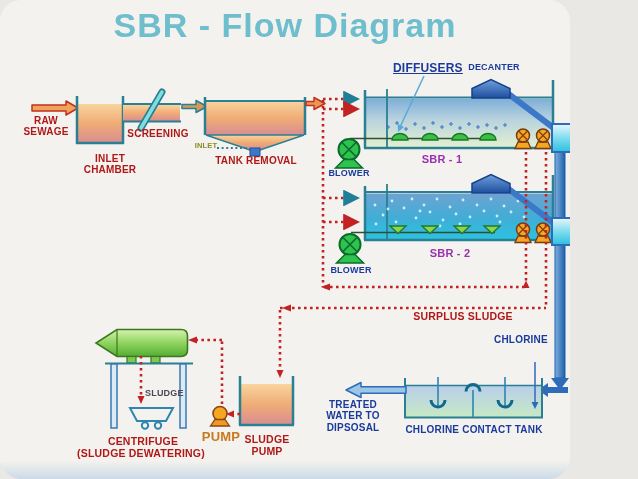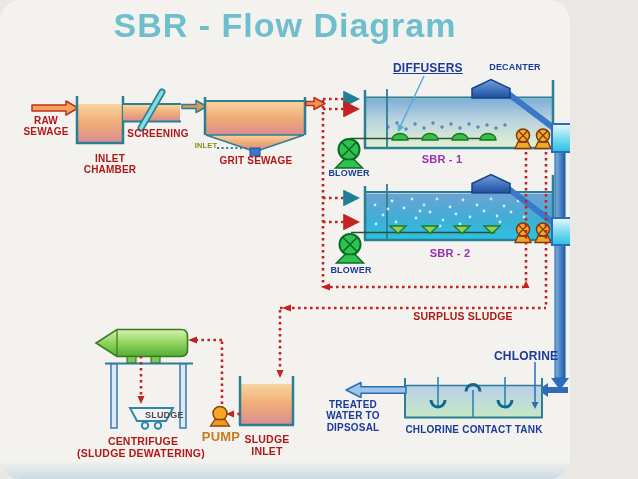--- a/index.html
+++ b/index.html
@@ -12,21 +12,21 @@
   .frame{position:relative;width:570px;height:479px;overflow:hidden;
          background:#F3F2EE;border-radius:21px;}
   .bottom-fade{position:absolute;left:0;bottom:0;width:100%;height:18px;
          background:linear-gradient(#F3F2EE,#CBDAE6);}
   .title{position:absolute;left:0;top:6px;width:100%;text-align:center;
          font-size:34px;font-weight:bold;letter-spacing:1px;color:var(--title-teal);}
   .lbl{position:absolute;font-weight:bold;text-align:center;line-height:1.14;
        letter-spacing:.2px;}
   .red{color:var(--label-red);} .blue{color:var(--label-blue);}
   .purple{color:var(--label-purple);} .olive{color:var(--label-olive);}
-  .orange{color:var(--label-orange);} .gray{color:var(--label-gray);margin-top:22px;}
+  .orange{color:var(--label-orange);} .gray{color:var(--label-gray);}
   svg{position:absolute;left:0;top:0;}
 </style>
 </head>
 <body>
 
 <div class="frame">
 
 <svg width="638" height="479" viewBox="0 0 638 479">
   <defs>
     <linearGradient id="gOrange" x1="0" y1="0" x2="0" y2="1">
@@ -283,37 +283,37 @@
     <polygon points="137.5,396 144.5,396 141,404"></polygon>
   </g>
 </svg>
 
 <div class="title">SBR - Flow Diagram</div>
 
 <div class="lbl red" style="left:12px;top:115px;width:68px;font-size:10px;">RAW SEWAGE</div>
 <div class="lbl red" style="left:72px;top:153px;width:76px;font-size:10px;">INLET CHAMBER</div>
 <div class="lbl red" style="left:120px;top:128px;width:76px;font-size:10px;">SCREENING</div>
 <div class="lbl olive" style="left:193px;top:142px;width:26px;font-size:7.5px;">INLET</div>
-<div class="lbl red" style="left:208px;top:155px;width:96px;font-size:10px;">GRIT SEWAGE</div>
+<div class="lbl red" style="left:208px;top:155px;width:96px;font-size:10px;">TANK REMOVAL</div>
 
 <div class="lbl blue" style="left:393px;top:62px;width:58px;font-size:12px;text-decoration:underline;">DIFFUSERS</div>
-<div class="lbl blue" style="left:467px;top:62px;width:54px;font-size:9px;margin-left:21px;">DECANTER</div>
+<div class="lbl blue" style="left:467px;top:62px;width:54px;font-size:9px;">DECANTER</div>
 
 <div class="lbl purple" style="left:407px;top:153px;width:70px;font-size:11px;">SBR - 1</div>
 <div class="lbl purple" style="left:415px;top:247px;width:70px;font-size:11px;">SBR - 2</div>
 
 <div class="lbl blue" style="left:320px;top:168px;width:58px;font-size:9px;">BLOWER</div>
 <div class="lbl blue" style="left:322px;top:265px;width:58px;font-size:9px;">BLOWER</div>
 
 <div class="lbl red" style="left:398px;top:311px;width:130px;font-size:10.5px;">SURPLUS SLUDGE</div>
 
-<div class="lbl blue" style="left:494px;top:350px;width:50px;font-size:12px;">CHLORINE</div>
+<div class="lbl blue" style="left:494px;top:334px;width:50px;font-size:10px;">CHLORINE</div>
 <div class="lbl blue" style="left:322px;top:399px;width:62px;font-size:10px;">TREATED WATER TO DIPSOSAL</div>
 <div class="lbl blue" style="left:398px;top:424px;width:152px;font-size:10px;">CHLORINE CONTACT TANK</div>
 
 <div class="lbl gray" style="left:145px;top:388px;width:42px;font-size:9px;text-align:left;">SLUDGE</div>
 <div class="lbl red" style="left:51px;top:448px;width:180px;font-size:10.5px;">(SLUDGE DEWATERING)</div>
 <div class="lbl red" style="left:83px;top:436px;width:120px;font-size:10.5px;">CENTRIFUGE</div>
 <div class="lbl orange" style="left:196px;top:430px;width:50px;font-size:13px;">PUMP</div>
-<div class="lbl red" style="left:238px;top:434px;width:58px;font-size:10.5px;">SLUDGE INLET</div>
+<div class="lbl red" style="left:238px;top:434px;width:58px;font-size:10.5px;">SLUDGE PUMP</div>
 
 <div class="bottom-fade"></div>
 </div>
 
 </body></html>

